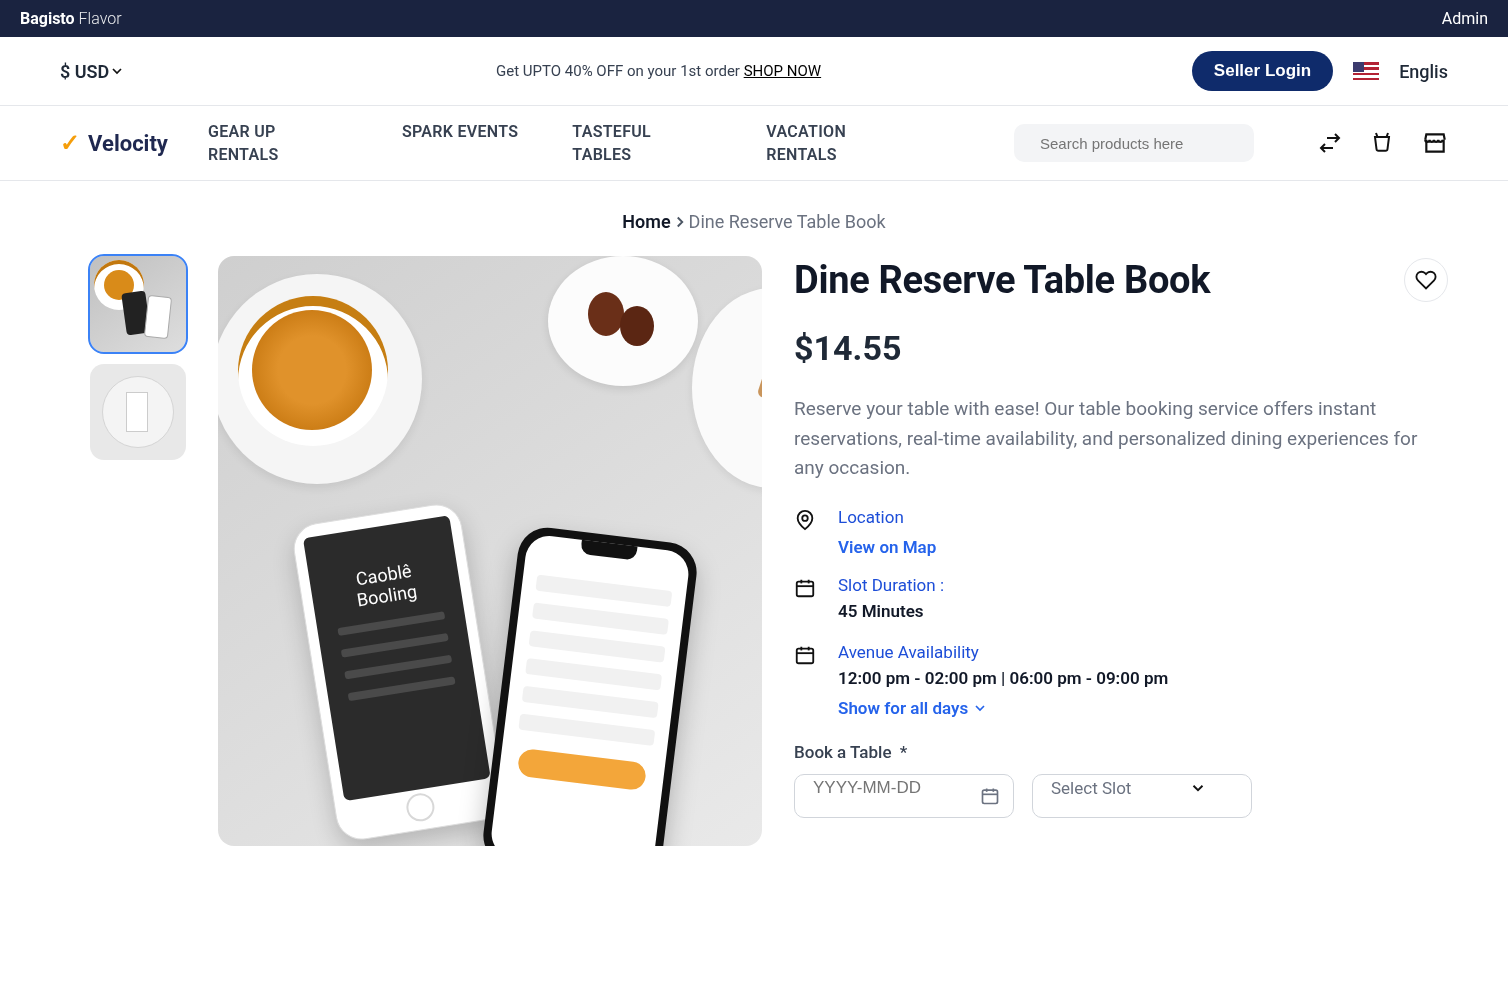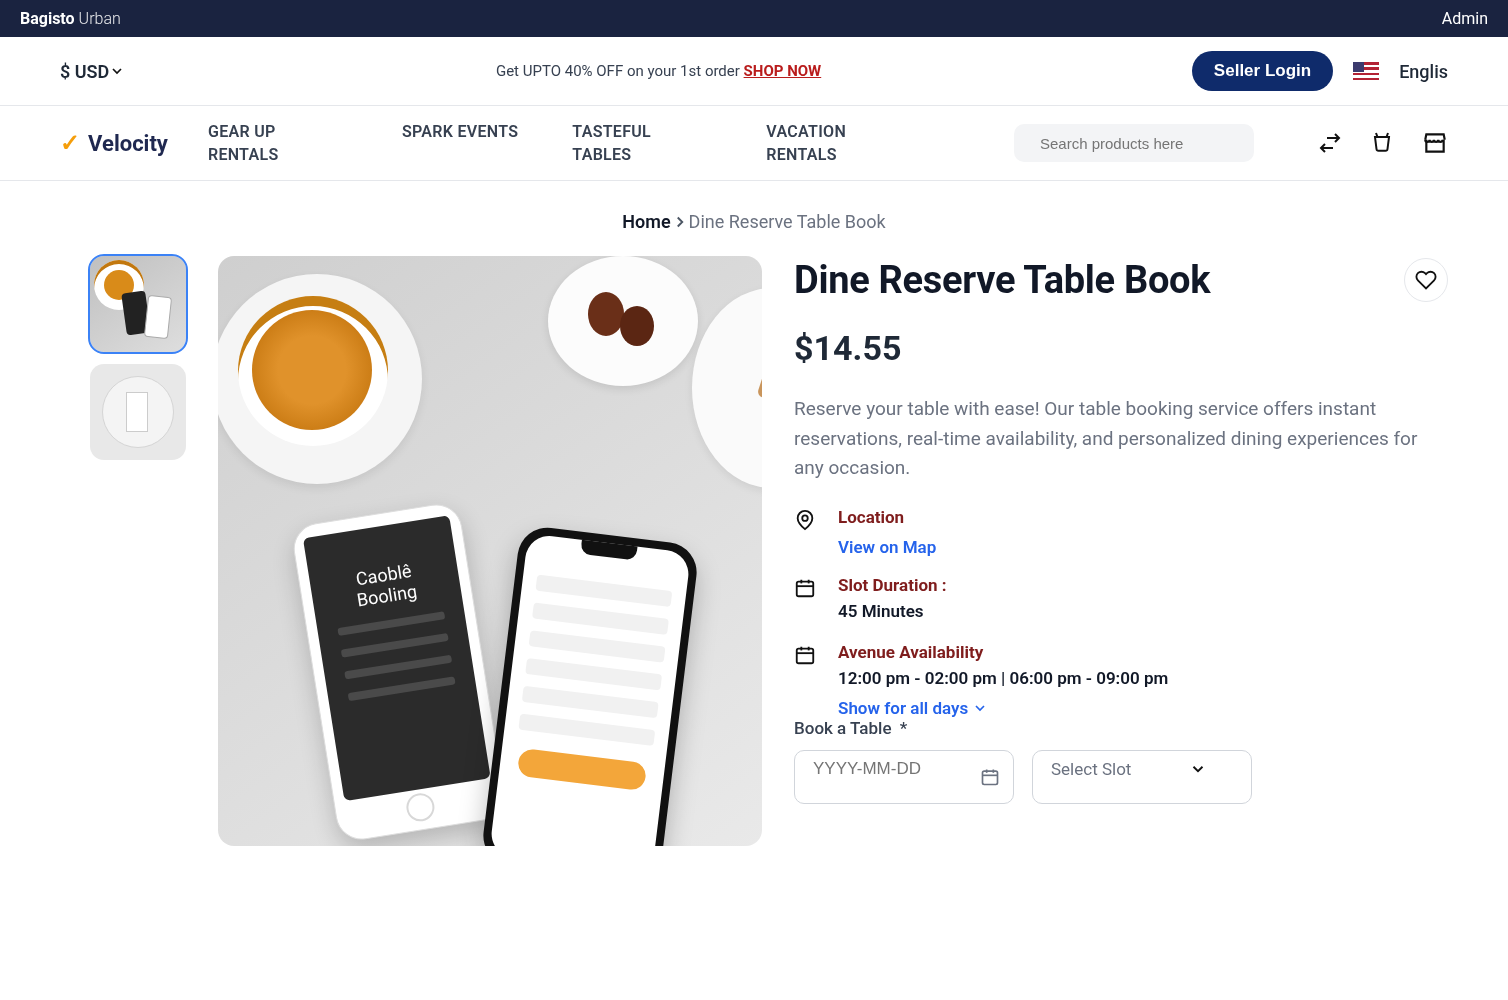--- a/index.html
+++ b/index.html
@@ -5,21 +5,21 @@
 * { box-sizing: border-box; margin: 0; padding: 0; }
 body { font-family: -apple-system, BlinkMacSystemFont, "Segoe UI", Roboto, sans-serif; color: #1f2937; background: #fff; }
 
 .admin-bar { background: #1a2340; color: #fff; padding: 9px 20px; font-size: 16px; display: flex; justify-content: space-between; }
 .admin-bar .bold { font-weight: 700; }
 .admin-bar .light { font-weight: 300; opacity: 0.9; margin-left: 4px; }
 
 .top-bar { display: flex; align-items: center; justify-content: space-between; padding: 14px 60px; border-bottom: 1px solid #e5e7eb; }
 .currency { display: flex; align-items: center; font-weight: 600; font-size: 18px; cursor: pointer; }
 .promo { font-size: 15px; color: #374151; }
-.promo a { color: #b91c1c; font-weight: 700; text-decoration: underline; }
+.promo a { color: #000000; font-weight: 400; text-decoration: underline; }
 .top-right { display: flex; align-items: center; gap: 20px; }
 .seller-btn { background: #0f2b6b; color: #fff; border: none; padding: 10px 22px; border-radius: 999px; font-size: 17px; font-weight: 600; cursor: pointer; }
 .flag { width: 26px; height: 18px; background: linear-gradient(#b22234, #b22234 15%, #fff 15%, #fff 30%, #b22234 30%, #b22234 45%, #fff 45%, #fff 60%, #b22234 60%, #b22234 75%, #fff 75%, #fff 90%, #b22234 90%); position: relative; display:inline-block; }
 .flag::before { content: ""; position: absolute; top: 0; left: 0; width: 11px; height: 10px; background: #3c3b6e; }
 .lang { font-size: 18px; font-weight: 500; }
 
 .main-nav { display: flex; align-items: center; padding: 14px 60px; border-bottom: 1px solid #e5e7eb; gap: 40px; }
 .logo { display: flex; align-items: center; gap: 8px; font-size: 22px; font-weight: 700; color: #1f2850; }
 .logo .mark { color: #f59e0b; font-size: 24px; line-height: 1; }
 .nav-links { display: flex; gap: 54px; flex: 1; }
@@ -70,39 +70,39 @@
 .details { flex: 1; padding-top: 2px; }
 .title-row { display: flex; justify-content: space-between; align-items: flex-start; }
 .title { font-size: 38px; font-weight: 700; color: #111827; letter-spacing: -0.3px;}
 .heart { width: 44px; height: 44px; border-radius: 50%; border: 1px solid #e5e7eb; display: flex; align-items: center; justify-content: center; cursor: pointer; background:#fff;}
 .price { font-size: 34px; font-weight: 700; margin-top: 26px; }
 .desc { font-size: 19px; color: #6b7280; line-height: 1.55; margin-top: 26px; }
 .info-list{margin-top:24px;display:flex;flex-direction:column;gap:18px;}
 .info-item{display:flex;gap:22px;}
 .info-icon{width:22px;height:22px;flex-shrink:0;margin-top:2px;}
 .info-body{font-size:17px;}
-.info-label{font-weight:700;color:#7f1d1d;margin-bottom:4px;}
+.info-label{font-weight:400;color:#1d4ed8;margin-bottom:4px;}
 .info-value{font-weight:600;color:#111827;line-height:1.5;}
 .link{color:#2563eb;font-weight:600;cursor:pointer;display:inline-flex;align-items:center;gap:4px;margin-top:6px;}
-.book-section{}
+.book-section{margin-top:24px;}
 .field-label{font-size:17px;color:#374151;font-weight:500;margin-bottom:12px;}
 .field-label .req{margin-left:4px;}
 .field-row{display:flex;gap:18px;}
 .input-wrap{position:relative;}
-.text-input, .select-input{height:54px;border:1px solid #d1d5db;border-radius:10px;padding:0 44px 16px 18px;font-size:17px;color:#6b7280;background:#fff;outline:none;}
+.text-input, .select-input{height:44px;border:1px solid #d1d5db;border-radius:10px;padding:0 44px 16px 18px;font-size:17px;color:#6b7280;background:#fff;outline:none;}
 .text-input{width:220px;}
 .select-input{width:220px;display:flex;align-items:center;justify-content:space-between;cursor:pointer;}
 .input-icon{position:absolute;right:14px;top:50%;transform:translateY(-50%);color:#6b7280;}
 </style>
 </head>
 <body>
 
 <div class="admin-bar">
   <span>
-    <span class="bold">Bagisto</span><span class="light">Urban</span>
+    <span class="bold">Bagisto</span><span class="light">Flavor</span>
   </span>
   <span>Admin</span>
 </div>
 
 <div class="top-bar">
   <div class="currency">
     <span>$ USD</span>
     <svg width="16" height="16" viewBox="0 0 24 24" fill="none" stroke="#111" stroke-width="2.5">
         <polyline points="6 9 12 15 18 9"></polyline>
       </svg>

